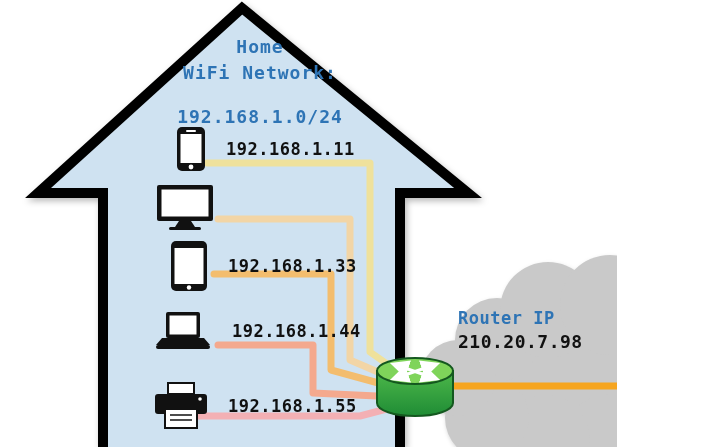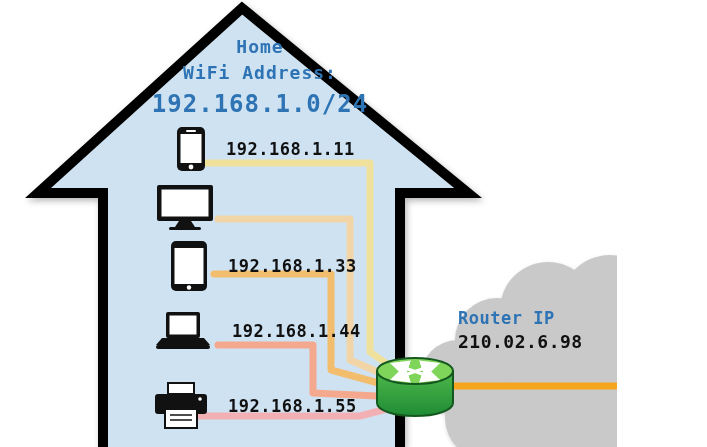--- a/index.html
+++ b/index.html
@@ -10,21 +10,21 @@
   .abs{position:absolute;left:0;top:0;}
   svg{display:block;}
   .house-svg{filter:drop-shadow(2px 3px 3px rgba(0,0,0,.28));}
   .cloud-svg{filter:drop-shadow(1px 2px 2px rgba(0,0,0,.18));}
 
   .title{
     position:absolute;left:110px;top:34px;width:300px;text-align:center;
     color:#2e74b5;font-weight:bold;
   }
   .title .t1{font-size:18px;line-height:26px;letter-spacing:1px;}
-  .title .t2{font-size:24px;line-height:28px;margin-top:4px;letter-spacing:1px;}
+  .title .t2{font-size:18px;line-height:28px;margin-top:17px;letter-spacing:1px;}
 
   .device-row{
     position:absolute;display:flex;align-items:center;gap:20px;
   }
   .device-row .ip{
     font-size:17px;font-weight:bold;color:#111;letter-spacing:.5px;white-space:nowrap;
   }
   .device-row .icon{display:inline-flex;}
 
   .cloud-text{
@@ -63,21 +63,21 @@
     <polyline points="207,163 370,163 370,352 410,380" fill="none" stroke-width="7" stroke-linejoin="round" stroke-linecap="round" stroke="#efe19c"></polyline>
     <polyline points="218,219 350,219 350,360 408,385" fill="none" stroke-width="7" stroke-linejoin="round" stroke-linecap="round" stroke="#f2d5a6"></polyline>
     <polyline points="214,274 331,274 331,370 404,390" fill="none" stroke-width="7" stroke-linejoin="round" stroke-linecap="round" stroke="#f3bd6e"></polyline>
     <polyline points="218,345 313,345 313,393 398,397" fill="none" stroke-width="7" stroke-linejoin="round" stroke-linecap="round" stroke="#f4a98e"></polyline>
     <polyline points="195,416 360,416 398,406 415,402" fill="none" stroke-width="7" stroke-linejoin="round" stroke-linecap="round" stroke="#f3b0b4"></polyline>
     <line x1="448" y1="386" x2="710" y2="386" stroke-width="7" stroke="#f6a51f"></line>
   </svg>
 
   <div class="title">
     <div class="t1">Home</div>
-    <div class="t1">WiFi Address:</div>
+    <div class="t1">WiFi Network:</div>
     <div class="t2">192.168.1.0/24</div>
   </div>
 
   <div class="device-row" style="left:176px;top:126px;">
     <span class="icon">
       <svg width="30" height="46" viewBox="0 0 30 46">
         <rect x="1" y="1" width="28" height="44" rx="5" fill="#111"></rect>
         <rect x="4.5" y="8" width="21" height="29" fill="#fff"></rect>
         <rect x="10" y="4" width="10" height="2" rx="1" fill="#fff"></rect>
         <circle cx="15" cy="41" r="2.4" fill="#fff"></circle>
@@ -149,16 +149,16 @@
       <ellipse cx="415" cy="371" rx="38" ry="13" fill="#7fd45a" stroke="#14581f" stroke-width="2"></ellipse>
       <g stroke="#ffffff" stroke-width="3">
         <line x1="399" y1="366" x2="431" y2="377" marker-start="url(#ah)" marker-end="url(#ah)"></line>
         <line x1="431" y1="366" x2="399" y2="377" marker-start="url(#ah)" marker-end="url(#ah)"></line>
       </g>
     </g>
   </svg>
 
   <div class="cloud-text">
     <div class="blue">Router IP</div>
-    <div class="black">210.02.6.98</div>
+    <div class="black">210.20.7.98</div>
   </div>
 
 </div>
 
 </body></html>

